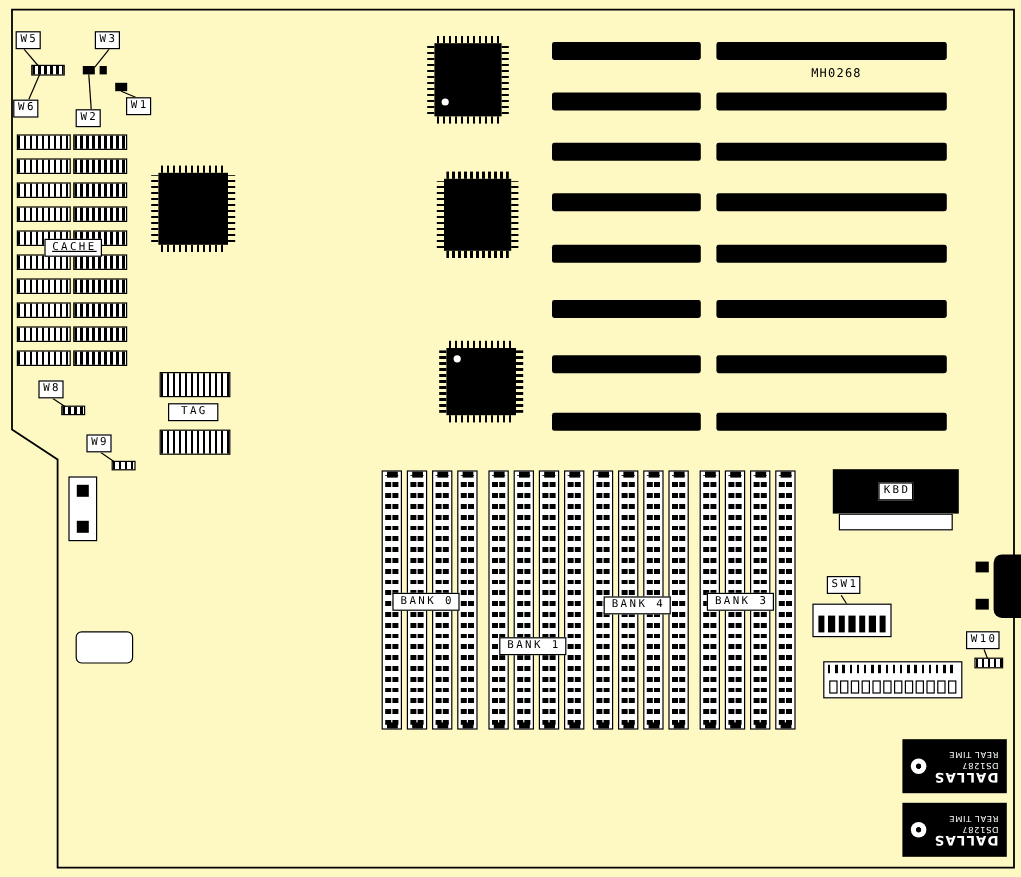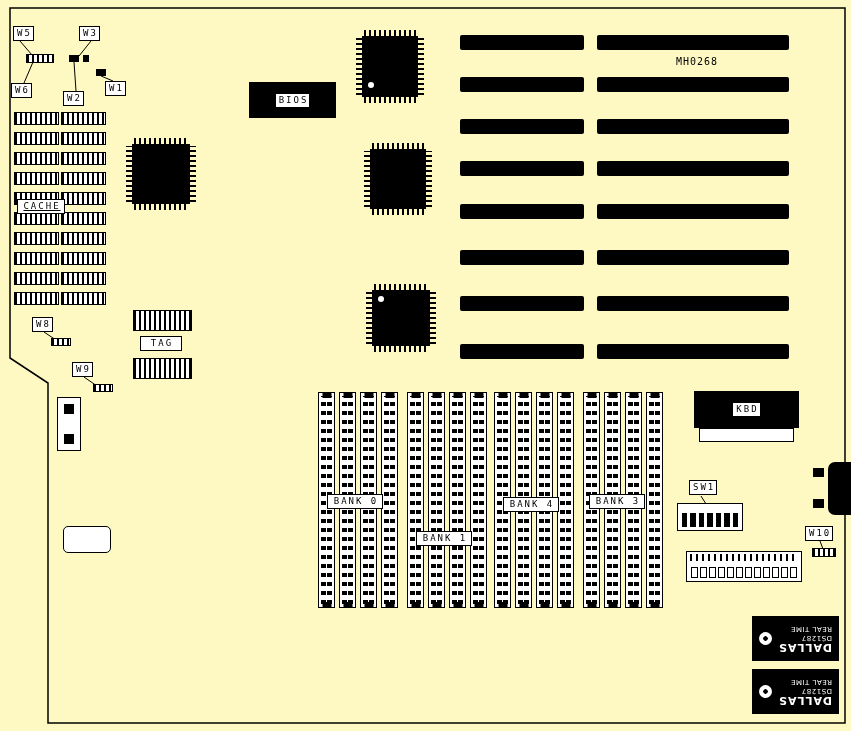--- a/index.html
+++ b/index.html
@@ -105,34 +105,31 @@
   <div class="striped" style="left:14px;top:212px;width:45px;height:13px;"></div>
   <div class="striped" style="left:61px;top:212px;width:45px;height:13px;"></div>
   <div class="striped" style="left:14px;top:232px;width:45px;height:13px;"></div>
   <div class="striped" style="left:61px;top:232px;width:45px;height:13px;"></div>
   <div class="striped" style="left:14px;top:252px;width:45px;height:13px;"></div>
   <div class="striped" style="left:61px;top:252px;width:45px;height:13px;"></div>
   <div class="striped" style="left:14px;top:272px;width:45px;height:13px;"></div>
   <div class="striped" style="left:61px;top:272px;width:45px;height:13px;"></div>
   <div class="striped" style="left:14px;top:292px;width:45px;height:13px;"></div>
   <div class="striped" style="left:61px;top:292px;width:45px;height:13px;"></div>
-  <span class="lbl abs" style="left:17px;top:199px;width:48px;text-decoration:underline;">CACHE</span>
+  <span class="lbl abs" style="left:37px;top:199px;width:48px;text-decoration:underline;">CACHE</span>
 
   <div class="qfp" style="left:126px;top:138px;width:70px;height:72px;"></div>
   <div class="qfp" style="left:356px;top:30px;width:68px;height:73px;">
     <div class="dot" style="left:12px;top:52px;"></div>
   </div>
   <div class="qfp" style="left:364px;top:143px;width:68px;height:72px;"></div>
   <div class="qfp" style="left:366px;top:284px;width:70px;height:68px;">
     <div class="dot" style="left:12px;top:12px;"></div>
   </div>
 
-  <div class="chip" style="left:249px;top:82px;width:87px;height:36px;">
-    <span class="lbl">BIOS</span>
-  </div>
 
   <div class="slot" style="left:460px;top:35px;width:124px;"></div>
   <div class="slot" style="left:597px;top:35px;width:192px;"></div>
   <div class="slot" style="left:460px;top:77px;width:124px;"></div>
   <div class="slot" style="left:597px;top:77px;width:192px;"></div>
   <div class="slot" style="left:460px;top:119px;width:124px;"></div>
   <div class="slot" style="left:597px;top:119px;width:192px;"></div>
   <div class="slot" style="left:460px;top:161px;width:124px;"></div>
   <div class="slot" style="left:597px;top:161px;width:192px;"></div>
   <div class="slot" style="left:460px;top:204px;width:124px;"></div>

